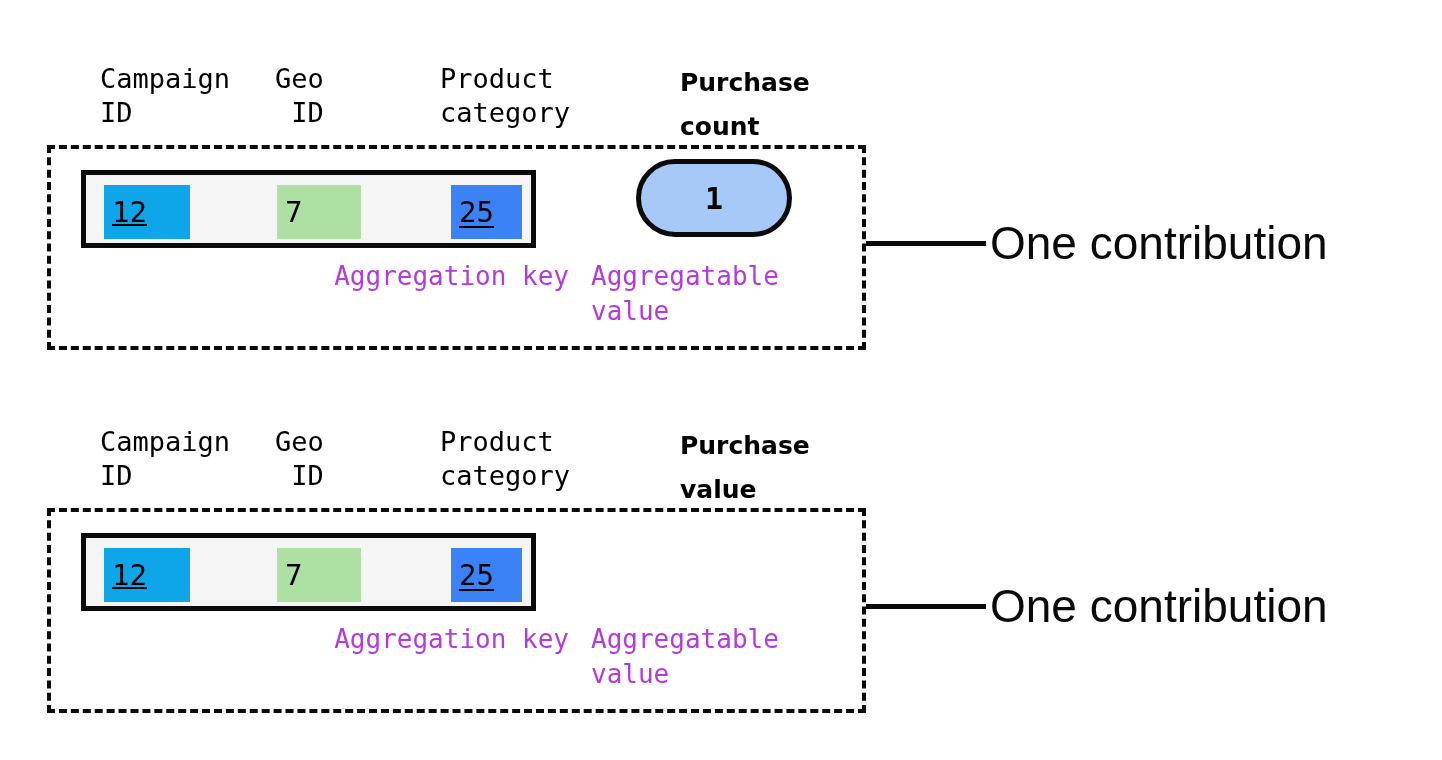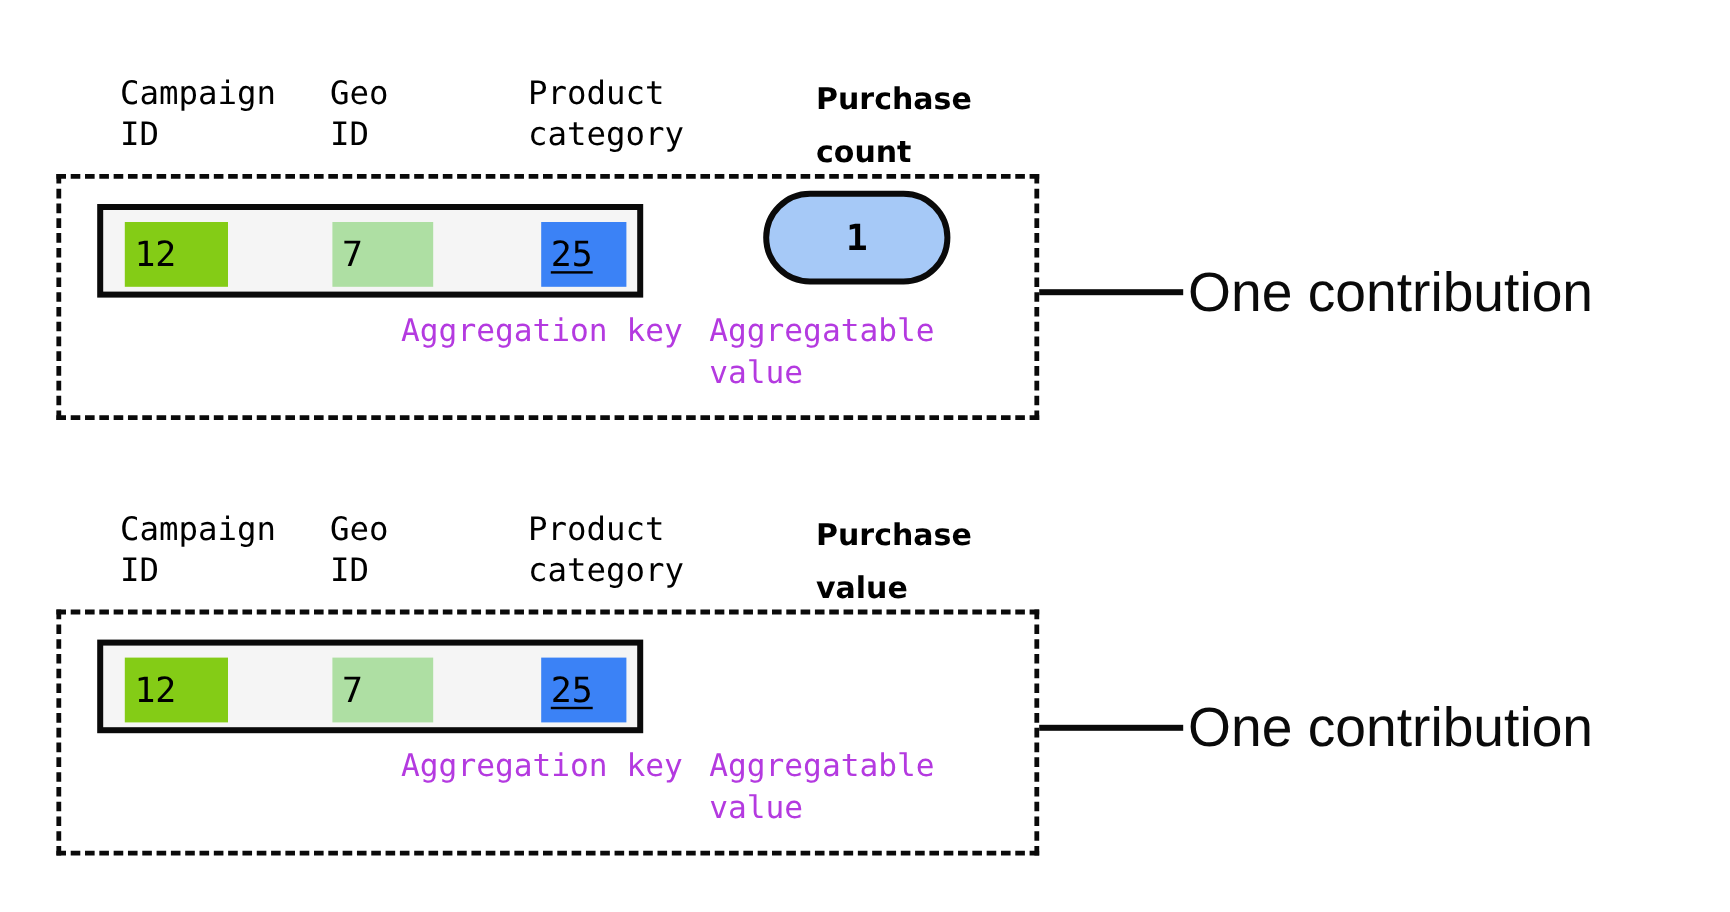--- a/index.html
+++ b/index.html
@@ -35,21 +35,21 @@
   .hdr {
     position: absolute;
     font-family: "DejaVu Sans Mono", monospace;
     font-size: 27px;
     line-height: 34px;
     color: #000000;
     white-space: pre-line;
     letter-spacing: 0px;
   }
   .hdr-campaign { left: 53px;  top: 22px; }
-  .hdr-geo      { left: 228px; top: 22px; }
+  .hdr-geo      { left: 228px; top: 22px; text-align: right; }
   .hdr-product  { left: 393px; top: 22px; text-underline-offset: 3px; }
   .hdr-metric {
     left: 633px;
     top: 21px;
     font-family: "DejaVu Sans", sans-serif;
     font-weight: bold;
     font-size: 25px;
     line-height: 44px;
   }
 
@@ -80,21 +80,21 @@
     height: 54px;
     display: flex;
     align-items: center;
     justify-content: flex-start;
     font-family: "DejaVu Sans Mono", monospace;
     font-size: 29px;
     color: #000000;
     padding: 0 8px;
     box-sizing: border-box;
   }
-  .cell-campaign { left: 18px;  width: 86px;  background: #84cc16; }
+  .cell-campaign { left: 18px;  width: 86px;  background: #0ea5e9; text-decoration: underline; }
   .cell-geo      { left: 191px; width: 84px;  background: #aedfa3; }
   .cell-product  { left: 365px; width: 71px;  background: #3b82f6;
                    text-decoration: underline; text-underline-offset: 4px; }
 
   
   .pill {
     position: absolute;
     left: 585px;
     top: 10px;
     width: 156px;

